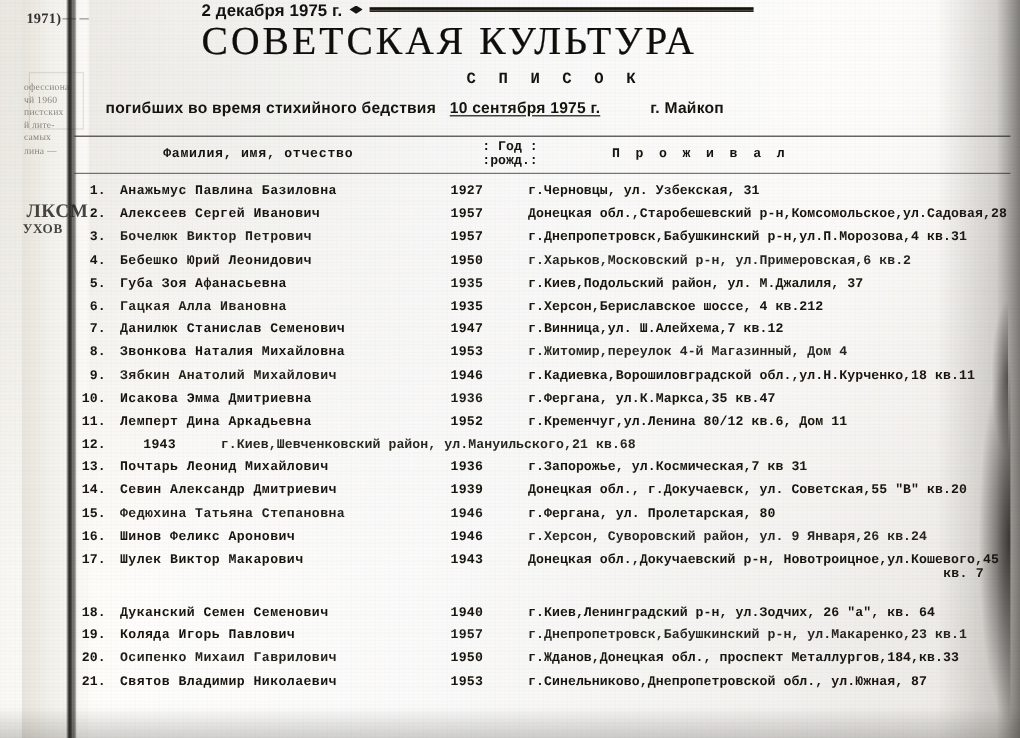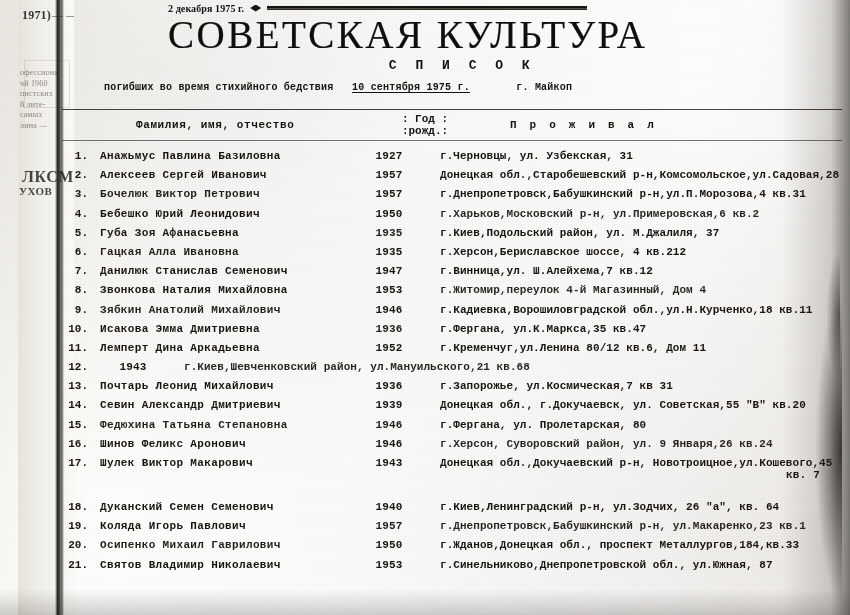--- a/index.html
+++ b/index.html
@@ -165,22 +165,22 @@
     top: 0;
     width: 660px;
   }
   .dateline-row {
     display: flex;
     align-items: center;
     height: 16px;
     gap: 6px;
   }
   .dateline {
-    font-family: Liberation Serif, serif;
-    font-size: 10px;
+    font-family: Liberation Sans, sans-serif;
+    font-size: 14px;
     font-weight: 700;
     color: #131210;
     letter-spacing: 0.1px;
     white-space: nowrap;
     text-align: right;
   }
   .diamond {
     width: 11px;
     height: 7px;
     background: #17150f;
@@ -188,21 +188,21 @@
     flex: 0 0 auto;
   }
   .rule-thick {
     flex: 1 1 auto;
     height: 4px;
     background: linear-gradient(180deg, #16140f 0%, #16140f 45%, #5a564c 60%, #16140f 100%);
     max-width: 320px;
   }
   .paper-title {
     font-family: "Liberation Serif", serif;
-    font-size: 39px;
+    font-size: 33px;
     line-height: 34px;
     letter-spacing: 2.5px;
     color: #100f0c;
     white-space: nowrap;
     margin-top: 2px;
     -webkit-text-stroke: 0.2px #100f0c;
   }
 
   
   .doc {
@@ -215,23 +215,23 @@
     text-align: center;
     font-family: "Liberation Mono", monospace;
     font-size: 13px;
     font-weight: 700;
     letter-spacing: 5.5px;
     color: #15130f;
     padding-left: 20px;
   }
   .subtitle-row {
     margin-top: 9px;
-    padding-left: 42px;
-    font-family: Liberation Mono, monospace;
-    font-size: 10px;
+    padding-left: 26px;
+    font-family: Liberation Sans, sans-serif;
+    font-size: 13px;
     font-weight: 700;
     color: #16140f;
     letter-spacing: 0.2px;
     white-space: nowrap;
   }
   .subtitle-row .u {
     text-decoration: underline;
     text-underline-offset: 2px;
   }
   .sub-gap { display: inline-block; width: 34px; }

